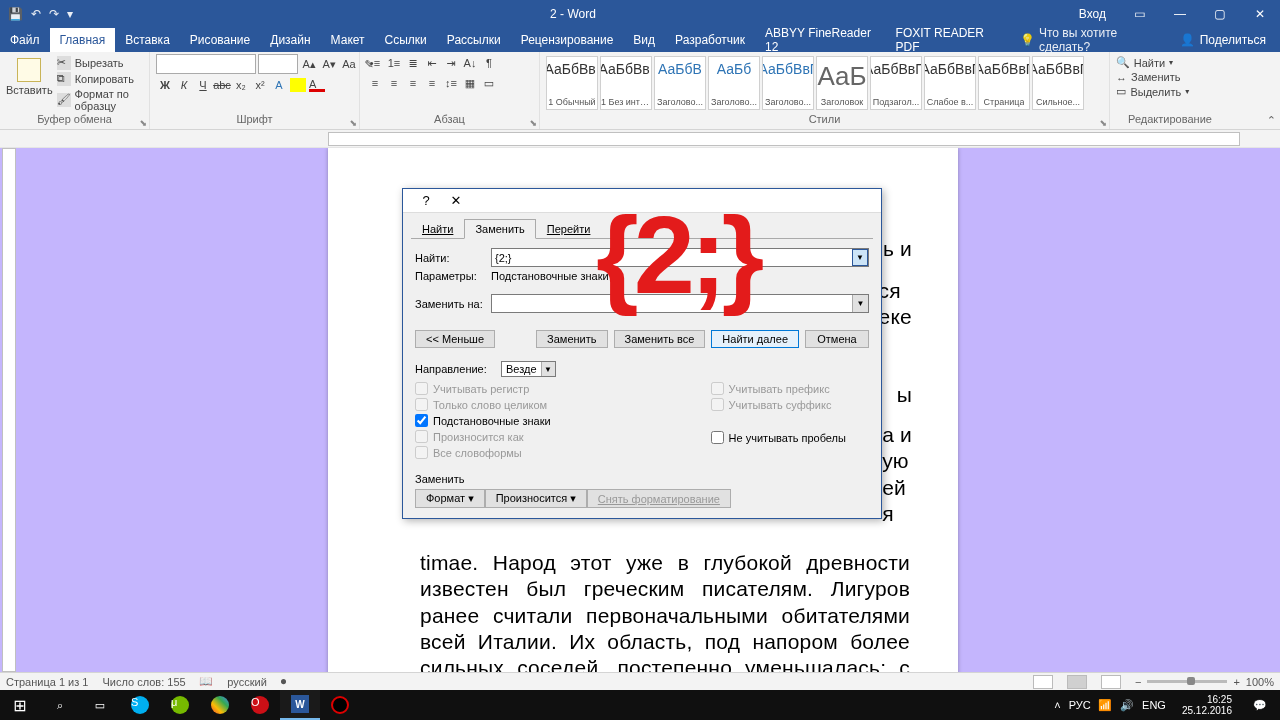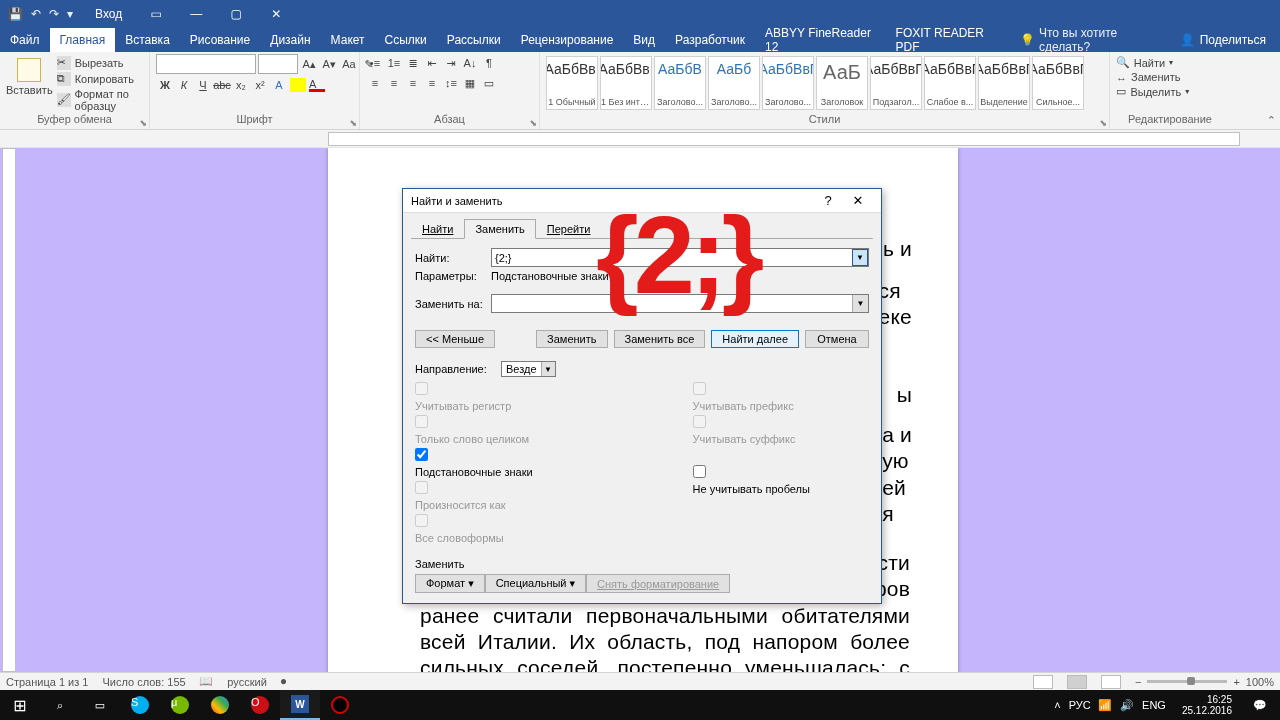--- a/index.html
+++ b/index.html
@@ -45,21 +45,21 @@
 .font-row2 .u { text-decoration: underline; }
 .font-row2 .s { text-decoration: line-through; }
 .hl { background: #ffff00; width: 16px; height: 14px; display: inline-block; border-bottom: 3px solid #ffff00;}
 .fc { width: 16px; height: 14px; display: inline-block; border-bottom: 3px solid #d00;}
 .para-controls { display: flex; flex-direction: column; gap: 2px; }
 .para-row { display: flex; gap: 1px; }
 .styles { display: flex; gap: 2px; padding-top: 2px; }
 .style-box { width: 52px; height: 54px; background: #fff; border: 1px solid #d0d0d0; display: flex; flex-direction: column; align-items: center; justify-content: space-between; padding: 4px 2px 2px 2px; font-size: 10px; color: #555; overflow: hidden;}
 .style-box .sample { font-size: 14px; color: #333; }
 .style-box .sample.h { color: #2e74b5; }
-.style-box .sample.big { font-size: 20px; color: #666; }
+.style-box .sample.big { font-size: 26px; color: #666; }
 .style-box .lbl { font-size: 9px; white-space: nowrap; overflow: hidden; text-overflow: ellipsis; max-width: 50px;}
 .edit-group .smrow div { white-space: nowrap; }
 .collapse-ribbon { position: absolute; right: 4px; bottom: 2px; font-size: 11px; color: #666; }
 
 
 .ruler-area { height: 18px; background: #f3f3f3; border-bottom: 1px solid #e5e5e5; position: relative; }
 .ruler-h { position: absolute; left: 328px; right: 40px; top: 2px; height: 14px; background: #fff; border: 1px solid #c0c0c0; font-size: 8px; color: #888;}
 
 
 .doc-area { position: absolute; top: 148px; bottom: 48px; left: 0; right: 0; background: #c4b5fd; overflow: hidden; }
@@ -83,21 +83,21 @@
 .dialog .combo { flex: 1; height: 19px; background: #fff; border: 1px solid #7a7a7a; display: flex; align-items: center; padding: 0 3px; font-size: 11px; position: relative;}
 .dialog .combo .dd { position: absolute; right: 0; top: 0; bottom: 0; width: 16px; background: #e1e1e1; border-left: 1px solid #aaa; display: flex; align-items: center; justify-content: center; font-size: 8px;}
 .dialog .combo.blue .dd { background: #cce4f7; border: 1px solid #2b579a;}
 .dialog .btns { display: flex; gap: 6px; padding: 8px 12px; }
 .dialog .btns .sp { flex: 1; }
 .dialog button { font-size: 11px; padding: 2px 10px; background: #e1e1e1; border: 1px solid #adadad; min-width: 64px;}
 .dialog button.default { border: 1px solid #0078d7; background: #e5f1fb; }
 .dialog .sect { padding: 2px 12px; font-size: 11px; }
 .dialog .opts { padding: 0 12px 10px 12px; display: flex; gap: 40px; }
 .dialog .col { display: flex; flex-direction: column; gap: 3px; }
-.dialog .chk { display: flex; align-items: flex-start; gap: 5px; flex-direction: column; }
+.dialog .chk { display: flex; align-items: flex-end; gap: 5px; }
 .dialog .chk input { width: 13px; height: 13px; }
 .dialog .sel { height: 16px; background: #fff; border: 1px solid #7a7a7a; padding: 0 18px 0 4px; position: relative; display: inline-flex; align-items: center;}
 .dialog .sel .dd { position: absolute; right: 0; top: 0; bottom: 0; width: 14px; background: #e1e1e1; border-left: 1px solid #aaa; display: flex; align-items: center; justify-content: center; font-size: 8px;}
 .dialog .bottom { padding: 4px 12px 10px 12px; }
 .dialog .bottom .lbl { margin-bottom: 4px; }
 .dialog .bottom .bb { display: flex; }
 .dialog button:disabled { color: #999; text-decoration: underline; }
 
 
 .overlay { position: absolute; left: 596px; top: 200px; font-size: 110px; font-weight: 800; color: #e31b1b; z-index: 60; font-family: Arial, sans-serif; letter-spacing: -5px; line-height: 1;}
@@ -125,20 +125,21 @@
 </head>
 <body>
 
 <div class="titlebar">
   <div class="qat">
     <span>💾</span>
     <span>↶</span>
     <span>↷</span>
     <span>▾</span>
   </div>
+  <div class="title">2 - Word</div>
   <div class="right">
     <div class="login">Вход</div>
     <div class="winbtn">▭</div>
     <div class="winbtn">—</div>
     <div class="winbtn">▢</div>
     <div class="winbtn">✕</div>
   </div>
 </div>
 
 <div class="ribbon-tabs">
@@ -281,21 +282,21 @@
           <div class="style-box">
             <div class="sample">АаБбВвГг</div>
             <div class="lbl">Подзагол...</div>
           </div>
           <div class="style-box">
             <div class="sample">АаБбВвГ</div>
             <div class="lbl">Слабое в...</div>
           </div>
           <div class="style-box">
             <div class="sample">АаБбВвГ</div>
-            <div class="lbl">Выделение</div>
+            <div class="lbl">Страница</div>
           </div>
           <div class="style-box">
             <div class="sample">АаБбВвГ</div>
             <div class="lbl">Сильное...</div>
           </div>
         </div>
       </div>
     <div class="g-label">Стили</div>
     <span class="launcher">⬊</span>
   </div>
@@ -339,21 +340,20 @@
     <div style="position:absolute;right:-2px;top:-128px;text-align:left;white-space:pre">а и
 ую
 ей
 я</div>
     <span>timae.  Народ    этот  уже    в глубокой    древности известен был  греческим   писателям. Лигуров ранее считали   первоначальными  обитателями всей Италии. Их область,   под напором   более сильных соседей, постепенно уменьшалась: с одной</span>
   </div>
 </div>
 
 <div class="dialog">
   <div class="d-title">
-    <span class="t">Найти и заменить</span>
     <span class="hb">?</span>
     <span class="hb">✕</span>
   </div>
   <div class="d-tabs">
     <div class="d-tab">Найти</div>
     <div class="d-tab active">Заменить</div>
     <div class="d-tab">Перейти</div>
   </div>
   <div class="tab-underline"></div>
   <div class="form">
@@ -429,21 +429,21 @@
       <label class="chk">
           <input type="checkbox" style="">
           <span>Не учитывать пробелы</span>
         </label>
     </div>
   </div>
   <div class="bottom">
     <div class="lbl">Заменить</div>
     <div class="bb">
       <button><span>Формат</span> ▾</button>
-      <button><span>Специальный</span> ▾</button>
+      <button><span>Произносится</span> ▾</button>
       <button disabled="">Снять форматирование</button>
     </div>
   </div>
 </div>
 
 <div class="overlay">{2;}</div>
 
 <div class="statusbar">
   <span>Страница 1 из 1</span>
   <span>Число слов: 155</span>

